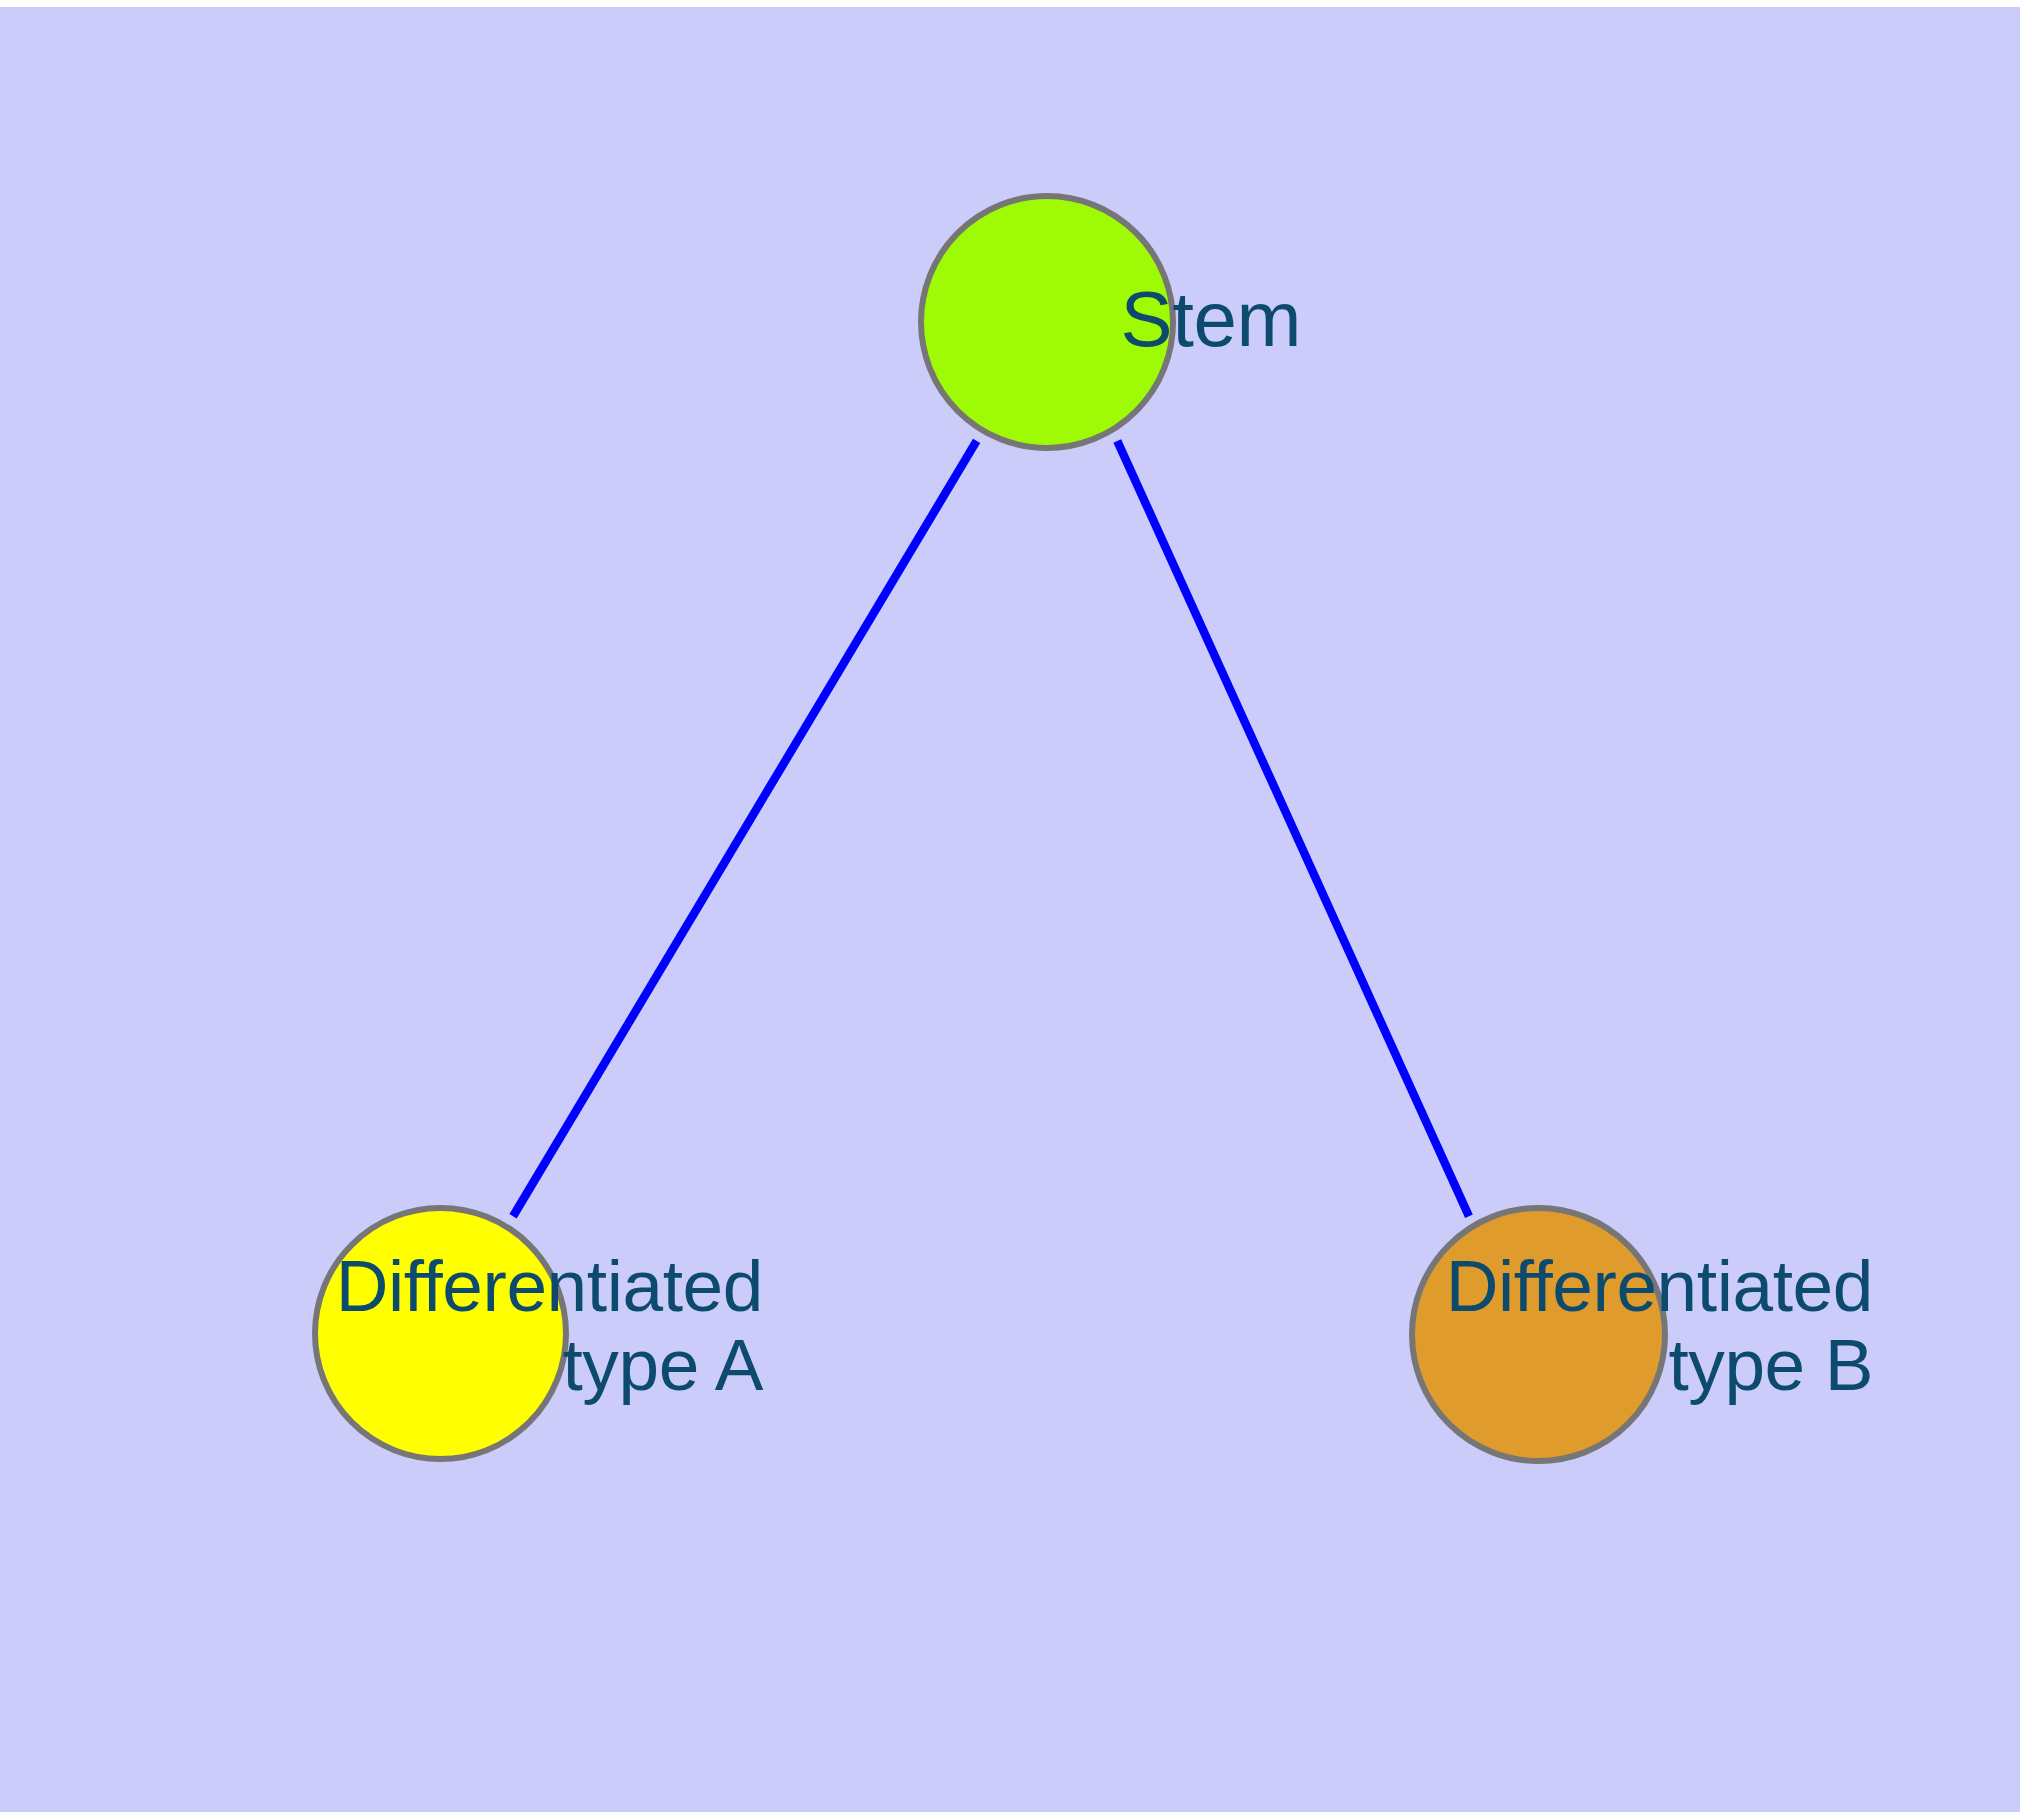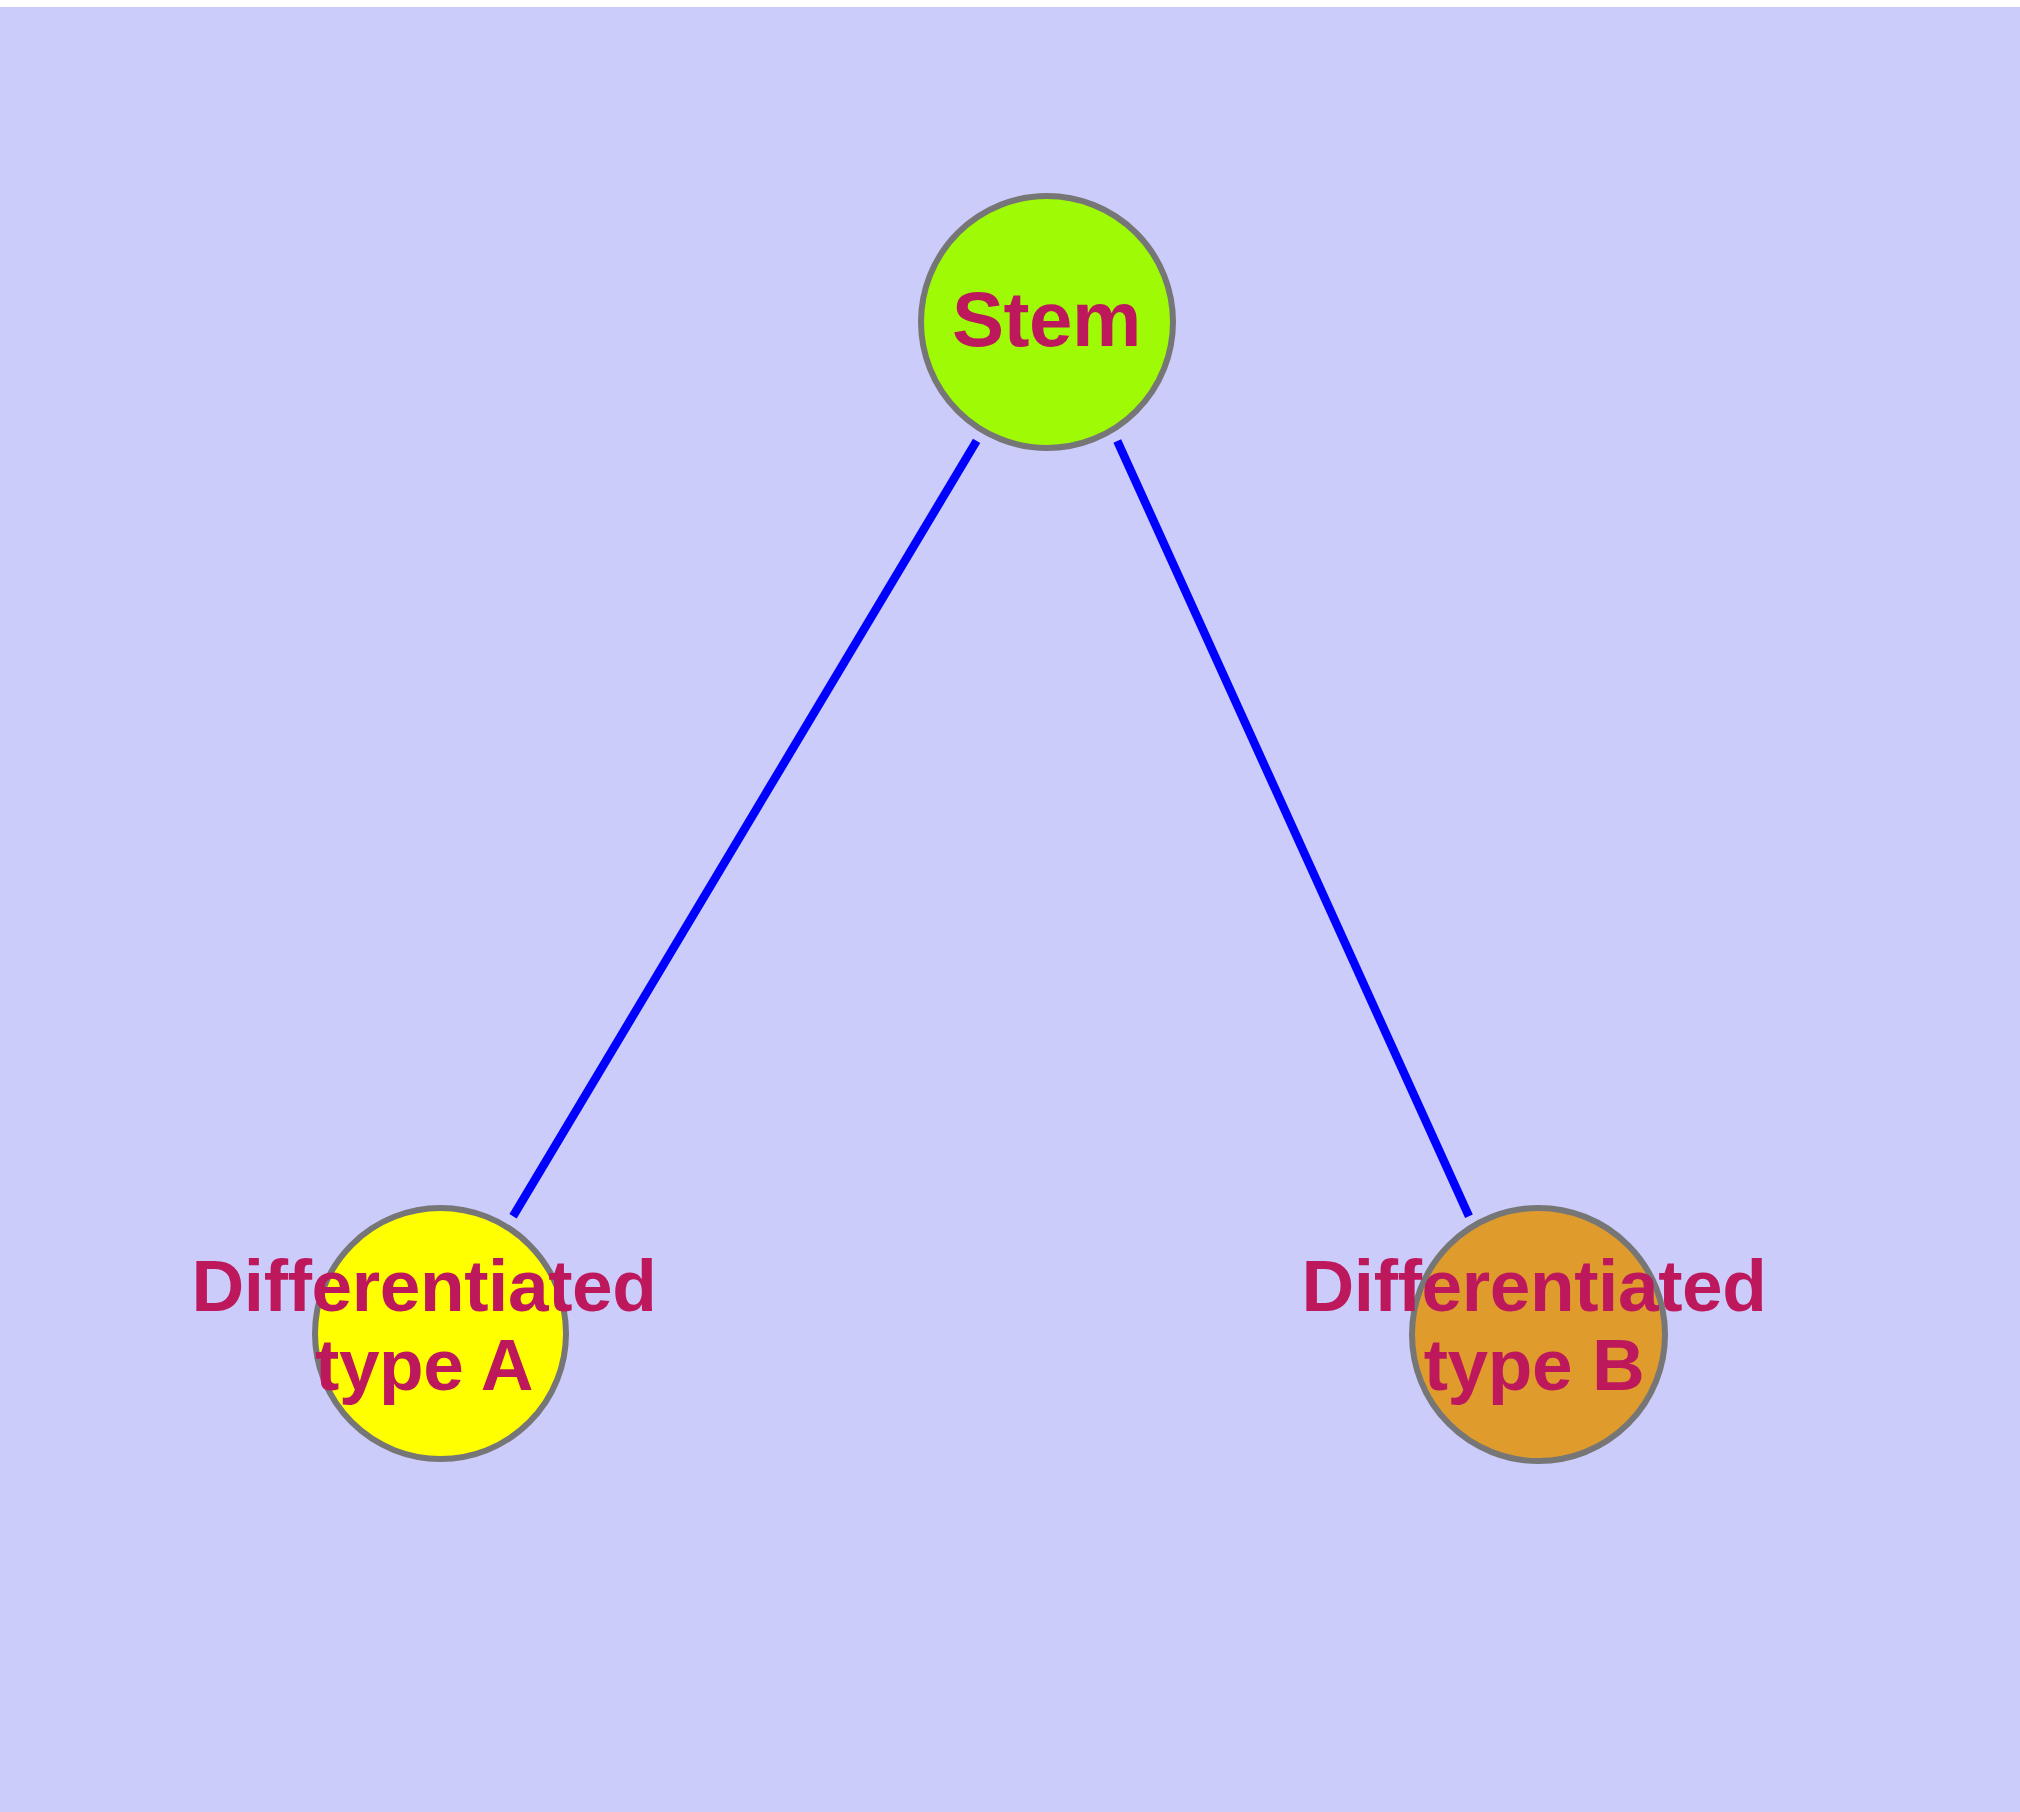--- a/index.html
+++ b/index.html
@@ -31,24 +31,24 @@
     height: 1805px;
   }
   .node {
     position: absolute;
     border-radius: 50%;
     box-sizing: border-box;
     border: 6px solid #767676;
   }
   .node-label {
     position: absolute;
-    text-align: center;
+    text-align: right;
     font-family: "Liberation Sans", "DejaVu Sans", sans-serif;
-    font-weight: bold;
-    color: #be185d;
+    font-weight: normal;
+    color: #0c4a6e;
     white-space: pre;
     line-height: 1.08;
     letter-spacing: -0.4px;
   }
   #node-stem {
     left: 918px;
     top: 186px;
     width: 258px;
     height: 258px;
     background: #9efa05;

